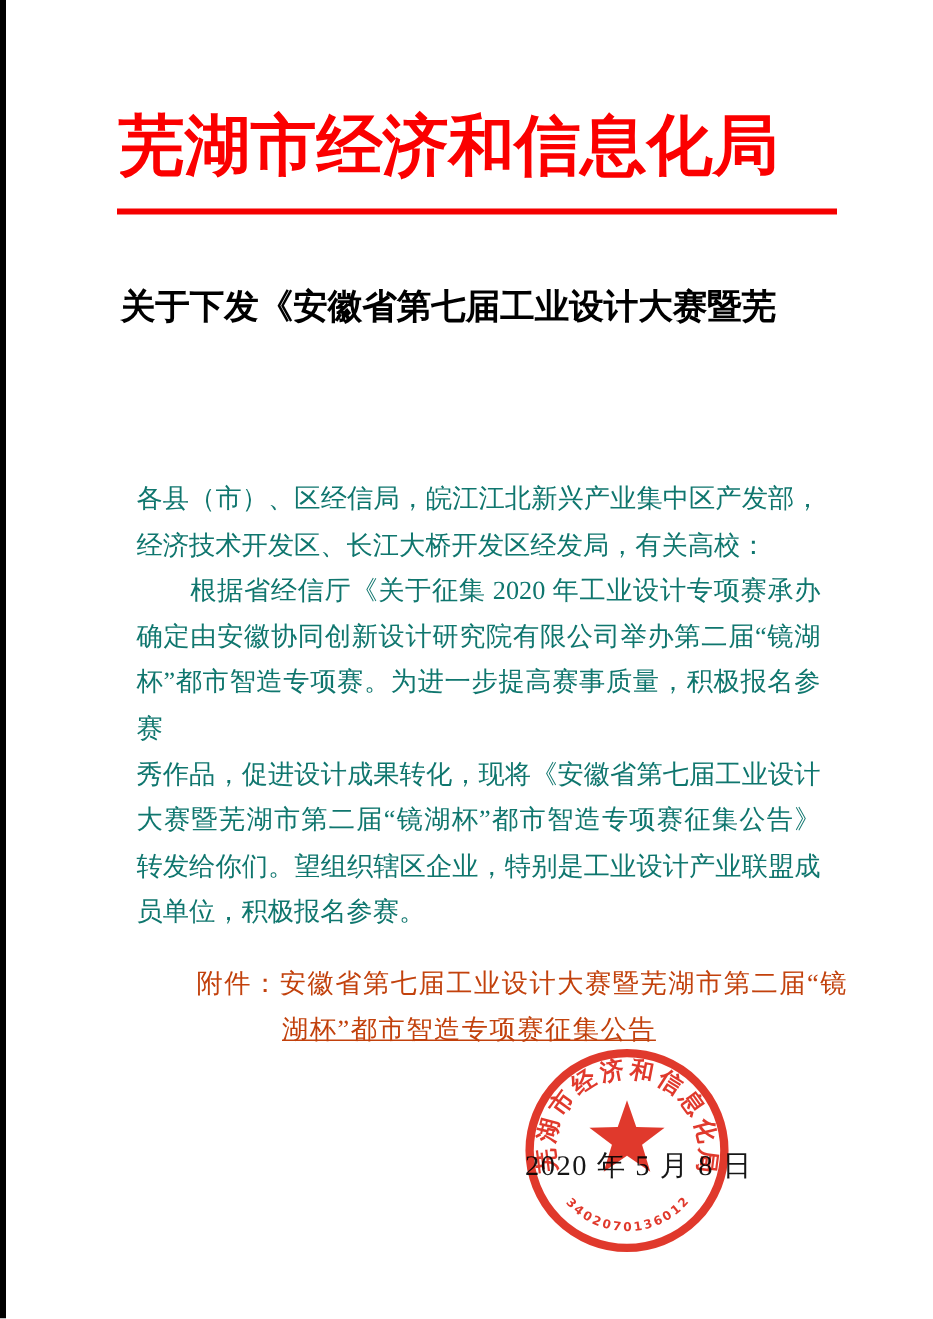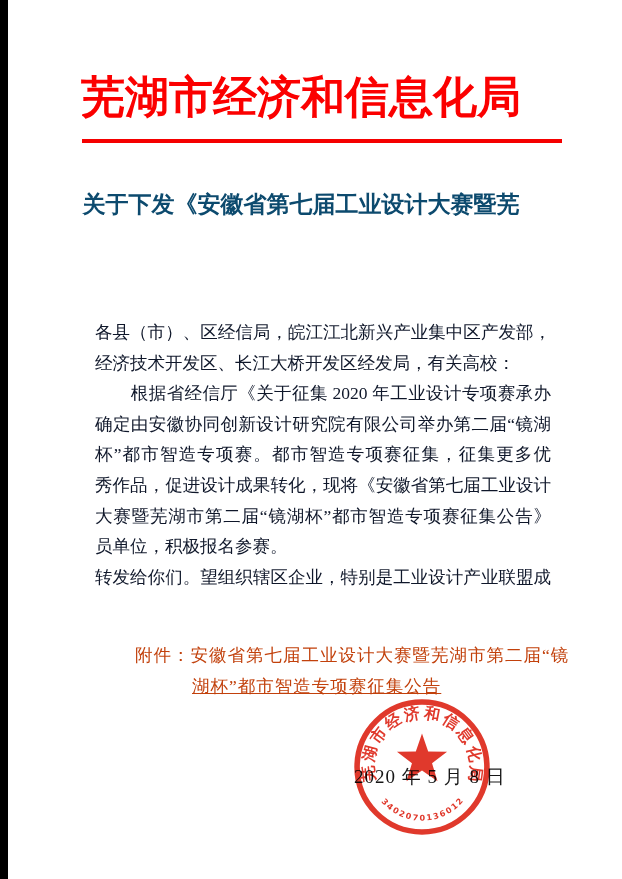--- a/index.html
+++ b/index.html
@@ -5,39 +5,39 @@
   * { margin:0; padding:0; box-sizing:border-box; }
   html,body { background:#fff; }
   body {
     width:622px; height:879px;
     font-family:"Liberation Serif","DejaVu Serif",serif;
     color:#1a1a1a;
   }
   .page {
     position:relative; width:594px; height:879px;
     background:#ffffff; overflow:hidden;
-    border-left:8px solid #000000;
+    border-left:4px solid #000000;
   }
   .agency {
     position:absolute; top:68px; left:0; width:100%;
     text-align:center; font-size:44px; font-weight:bold;
     color:#fb0000; letter-spacing:0px; white-space:nowrap;
   }
   .divider {
     position:absolute; top:139px; left:74px;
     width:480px; height:4px; background:#f50000;
   }
   .title {
     position:absolute; top:185px; left:40px; right:40px;
-    text-align:center; font-weight:bold; color:#0c4a6e;
+    text-align:center; font-weight:bold; color:#000000;
     font-size:23px; line-height:39px;
   }
   .body-text {
     position:absolute; top:317px; left:87px; width:456px;
-    font-size:17.5px; line-height:30.6px; color:#0f172a;
+    font-size:17.5px; line-height:30.6px; color:#0f766e;
   }
   .bline { text-align:justify; text-align-last:justify; text-justify:inter-character; white-space:pre-wrap; }
   .bline.short { text-align-last:left; }
   .attach {
     position:absolute; top:640px; left:127px;
     font-size:17.5px; line-height:31px; color:#c2410c;
     letter-spacing:1px;
   }
   .attach .l2 { padding-left:57px;text-decoration:underline; }
   .sign-date {
@@ -62,25 +62,25 @@
 
   <div class="title">
     <div>关于下发《安徽省第七届工业设计大赛暨芜</div>
   </div>
 
   <div class="body-text">
     <div class="bline">各县（市）、区经信局，皖江江北新兴产业集中区产发部，</div>
     <div class="bline short">经济技术开发区、长江大桥开发区经发局，有关高校：</div>
     <div class="bline">　　根据省经信厅《关于征集 2020 年工业设计专项赛承办</div>
     <div class="bline">确定由安徽协同创新设计研究院有限公司举办第二届“镜湖</div>
-    <div class="bline">杯”都市智造专项赛。都市智造专项赛征集，征集更多优</div>
+    <div class="bline">杯”都市智造专项赛。为进一步提高赛事质量，积极报名参赛</div>
     <div class="bline">秀作品，促进设计成果转化，现将《安徽省第七届工业设计</div>
     <div class="bline">大赛暨芜湖市第二届“镜湖杯”都市智造专项赛征集公告》</div>
+    <div class="bline">转发给你们。望组织辖区企业，特别是工业设计产业联盟成</div>
     <div class="bline short">员单位，积极报名参赛。</div>
-    <div class="bline">转发给你们。望组织辖区企业，特别是工业设计产业联盟成</div>
   </div>
 
   <div class="attach">
     <div class="l1">附件：安徽省第七届工业设计大赛暨芜湖市第二届“镜</div>
     <div class="l2">湖杯”都市智造专项赛征集公告</div>
   </div>
 
   <div class="sign-date">2020 年 5 月 8 日</div>
 
   <svg class="seal" viewBox="0 0 140 140" xmlns="http://www.w3.org/2000/svg">

